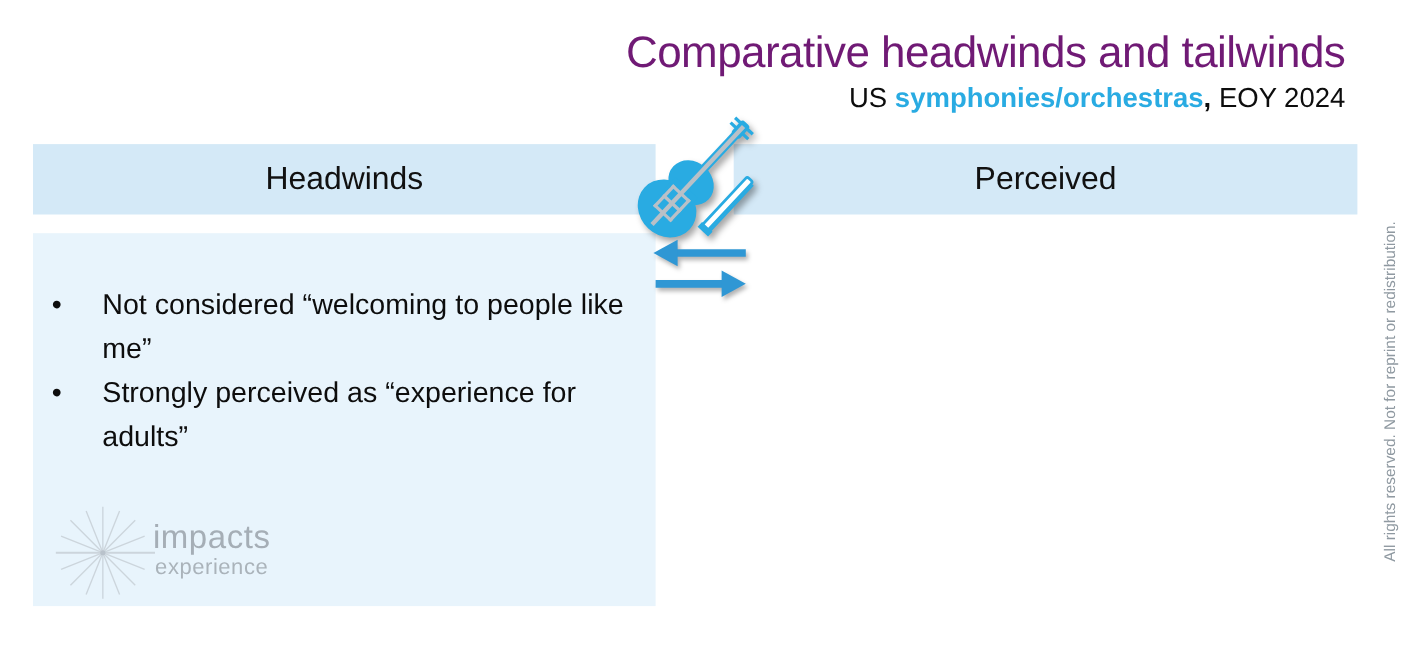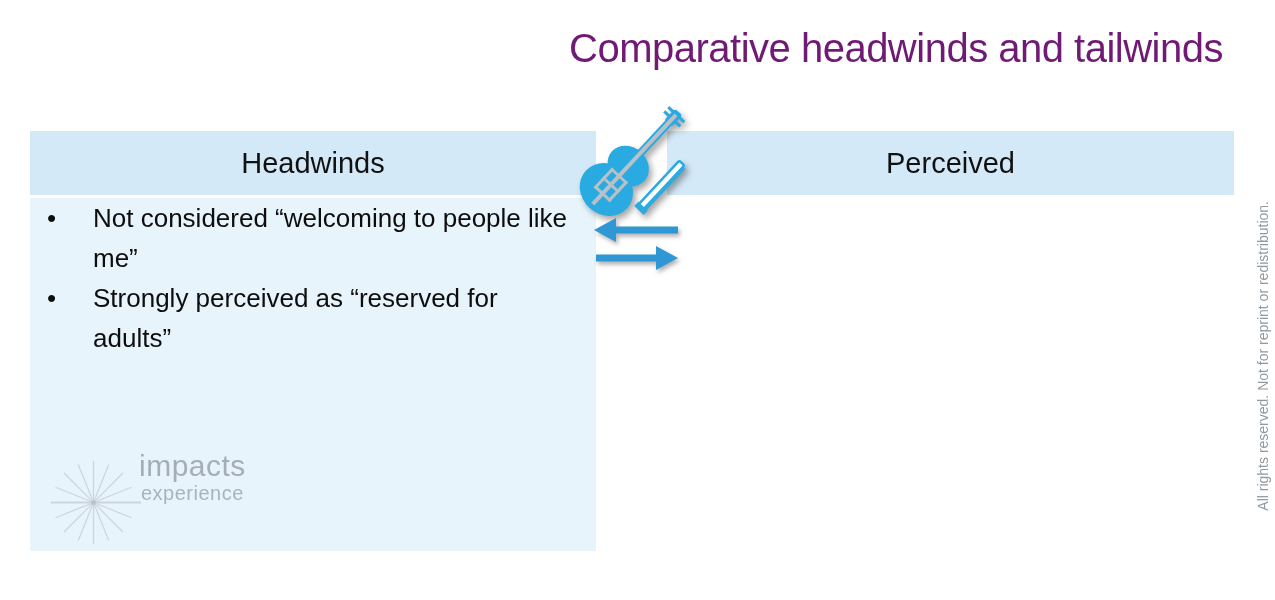--- a/index.html
+++ b/index.html
@@ -14,63 +14,64 @@
   .subtitle .comma { font-weight: 700; }
 
   
   .panel { position: absolute; top: 131px; height: 420px; display: flex; flex-direction: column; }
   .panel-left  { left: 30px;  width: 566px; }
   .panel-right { left: 667px; width: 567px; }
   .panel-header {
     height: 64px; background: #d4e9f7; display: flex; align-items: center; justify-content: center;
     font-size: 29px; color: #111; flex: 0 0 auto;
   }
-  .panel-body { background: #e8f4fc; flex: 1 1 auto; margin-top: 3px; }
+  .panel-body { background: #e8f4fc; flex: 1 1 auto; margin-top: 17px; padding-top: 44px; }
   .panel-left  .panel-body { padding-left: 15px; padding-right: 18px; }
   .panel-right .panel-body { padding-left: 22px; padding-right: 18px; }
   .bullets { list-style: none; }
   .bullets li { position: relative; padding-left: 48px; font-size: 26px; line-height: 40px; color: #0d0d0d; }
   .bullets li::before { content: "\2022"; position: absolute; left: 2px; top: 0; font-size: 26px; }
 
   
   .violin-wrap { position: absolute; left: 574px; top: 88px; width: 130px; height: 140px; }
   .violin-wrap svg { filter: drop-shadow(3px 4px 3px rgba(0,0,0,0.35)); }
   .arrows-wrap { position: absolute; left: 590px; top: 214px; width: 92px; height: 60px; }
   .arrows-wrap svg { filter: drop-shadow(2px 3px 2px rgba(0,0,0,0.3)); }
 
   
-  .logo { position: absolute; left: 46px; top: 455px; display: flex; }
+  .logo { position: absolute; left: 46px; top: 455px; display: flex; align-items: center; }
   .logo-burst { width: 95px; height: 95px; flex: 0 0 auto; }
   .logo-text { margin-left: -2px; margin-top: -4px; }
   .logo-name { font-size: 30px; font-weight: 400; color: #a5aeb6; letter-spacing: 0.5px; line-height: 1; }
   .logo-tagline { font-size: 20px; color: #aab3ba; letter-spacing: 0.5px; margin-top: 1px; padding-left: 2px; }
 
   
   .copyright {
     position: absolute; right: 4px; top: 158px; height: 396px;
     display: flex; align-items: center; justify-content: center;
   }
   .copyright span {
     writing-mode: vertical-rl; transform: rotate(180deg);
     font-size: 14px; color: #8f99a1; white-space: nowrap;
   }
 </style>
 </head>
 <body>
 
 <div class="title-block">
   <div class="main-title">Comparative headwinds and tailwinds</div>
+  <div class="subtitle"><span>US </span><span class="hl">symphonies/orchestras</span><span class="comma">,</span><span> EOY 2024</span></div>
 </div>
 
 <div class="panel panel-left">
   <div class="panel-header">Headwinds</div>
   <div class="panel-body">
     <ul class="bullets">
       <li>Not considered “welcoming to people like me”</li>
-      <li>Strongly perceived as “reserved for adults”</li>
+      <li>Strongly perceived as “experience for adults”</li>
     </ul>
   </div>
 </div>
 
 <div class="panel panel-right">
   <div class="panel-header">Perceived</div>
 </div>
 
 <div class="violin-wrap">
   <svg width="130" height="140" viewBox="0 0 130 140">

